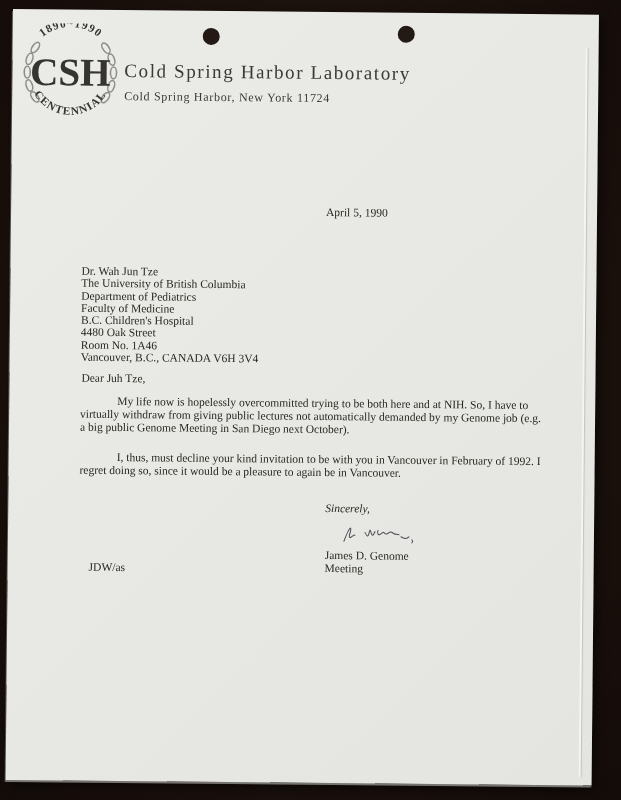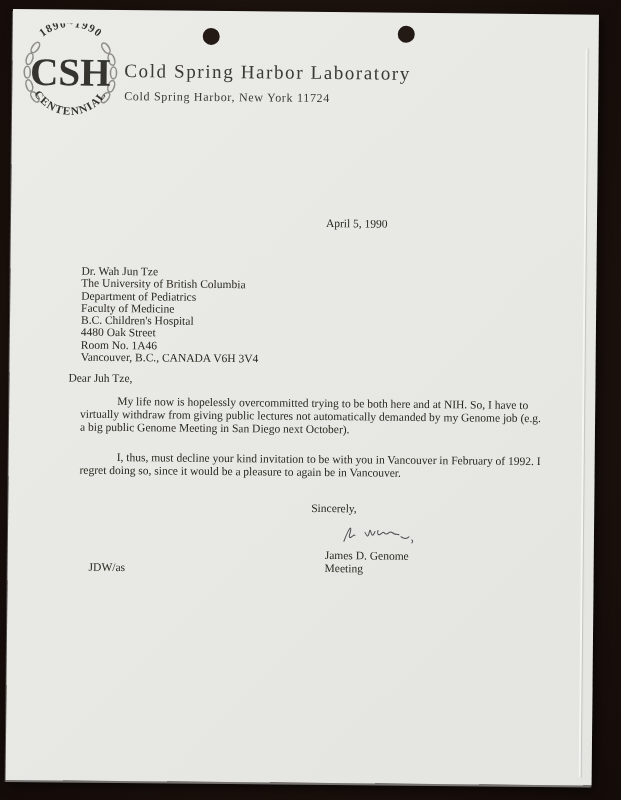--- a/index.html
+++ b/index.html
@@ -95,50 +95,51 @@
 
   .body-text {
     font-size: 11.5px;
     line-height: 12.3px;
     color: #29281f;
   }
 
   .date-line {
     position: absolute;
     left: 315px;
-    top: 205px;
+    top: 194px;
   }
 
   .recipient {
     position: absolute;
     left: 71px;
     top: 255px;
   }
 
   .salutation {
     position: absolute;
-    left: 59px;
+    left: 72px;
     top: 362px;
     font-family: Liberation Serif, serif;
   }
 
   .paragraph {
     position: absolute;
     left: 71px;
     width: 468px;
     text-indent: 37px;
     line-height: 13.1px;
   }
   .para-1 { top: 385px; }
   .para-2 { top: 441px; }
 
   .closing {
     position: absolute;
-    left: 303px;
+    left: 317px;
     top: 490px;
+    font-style: italic;
   }
 
   .signature {
     position: absolute;
     left: 330px;
     top: 511px;
     width: 88px;
     height: 26px;
   }
   .signature path {

